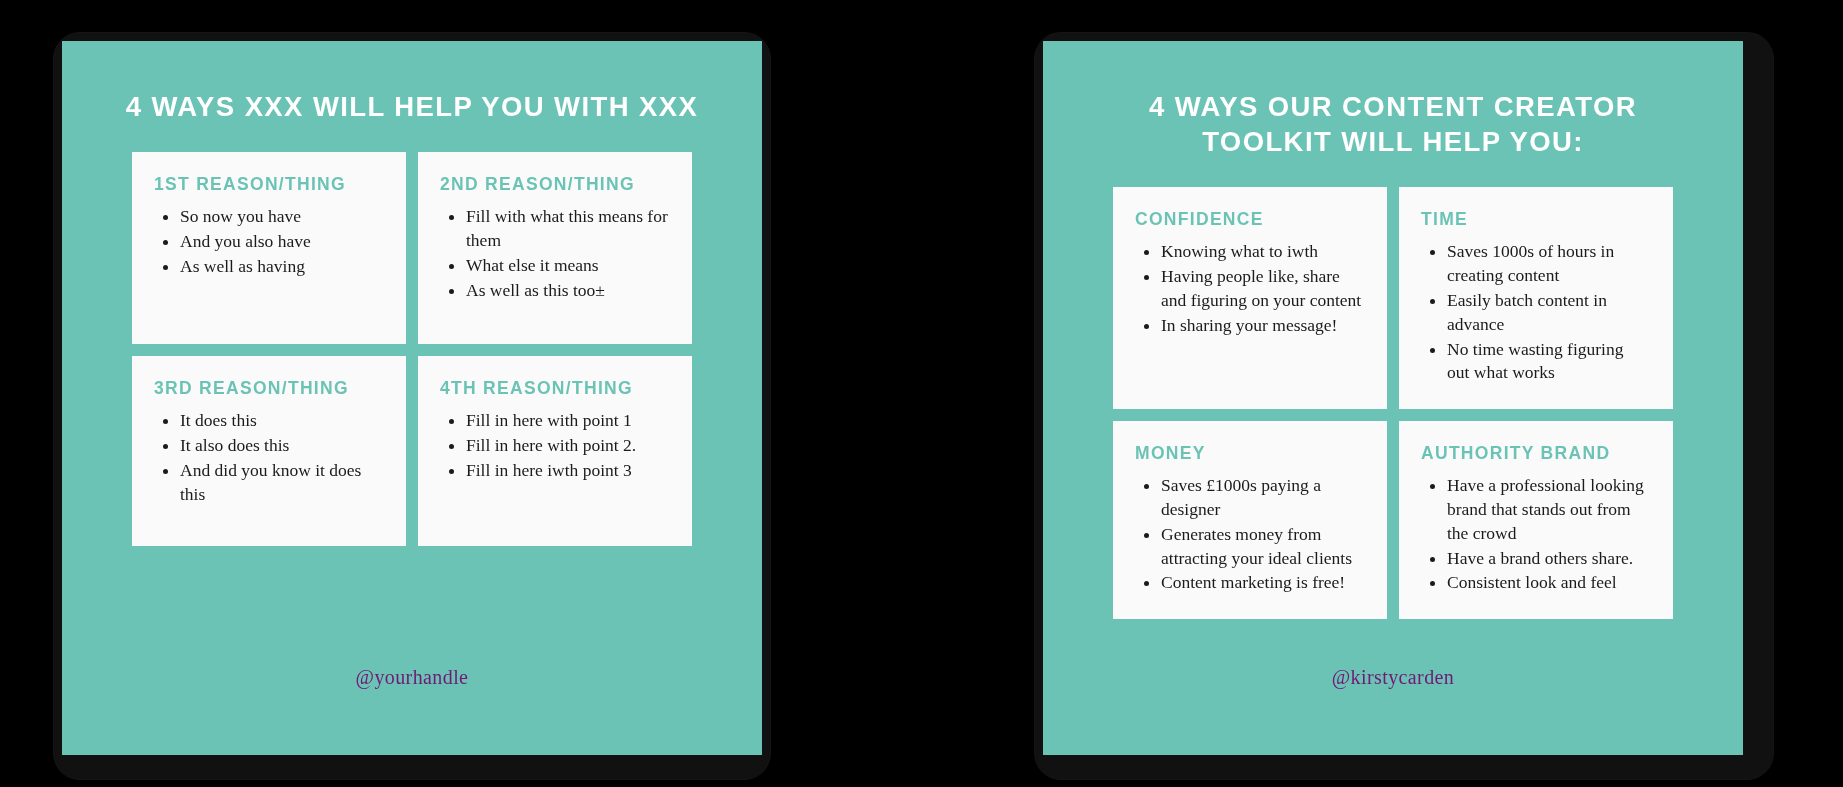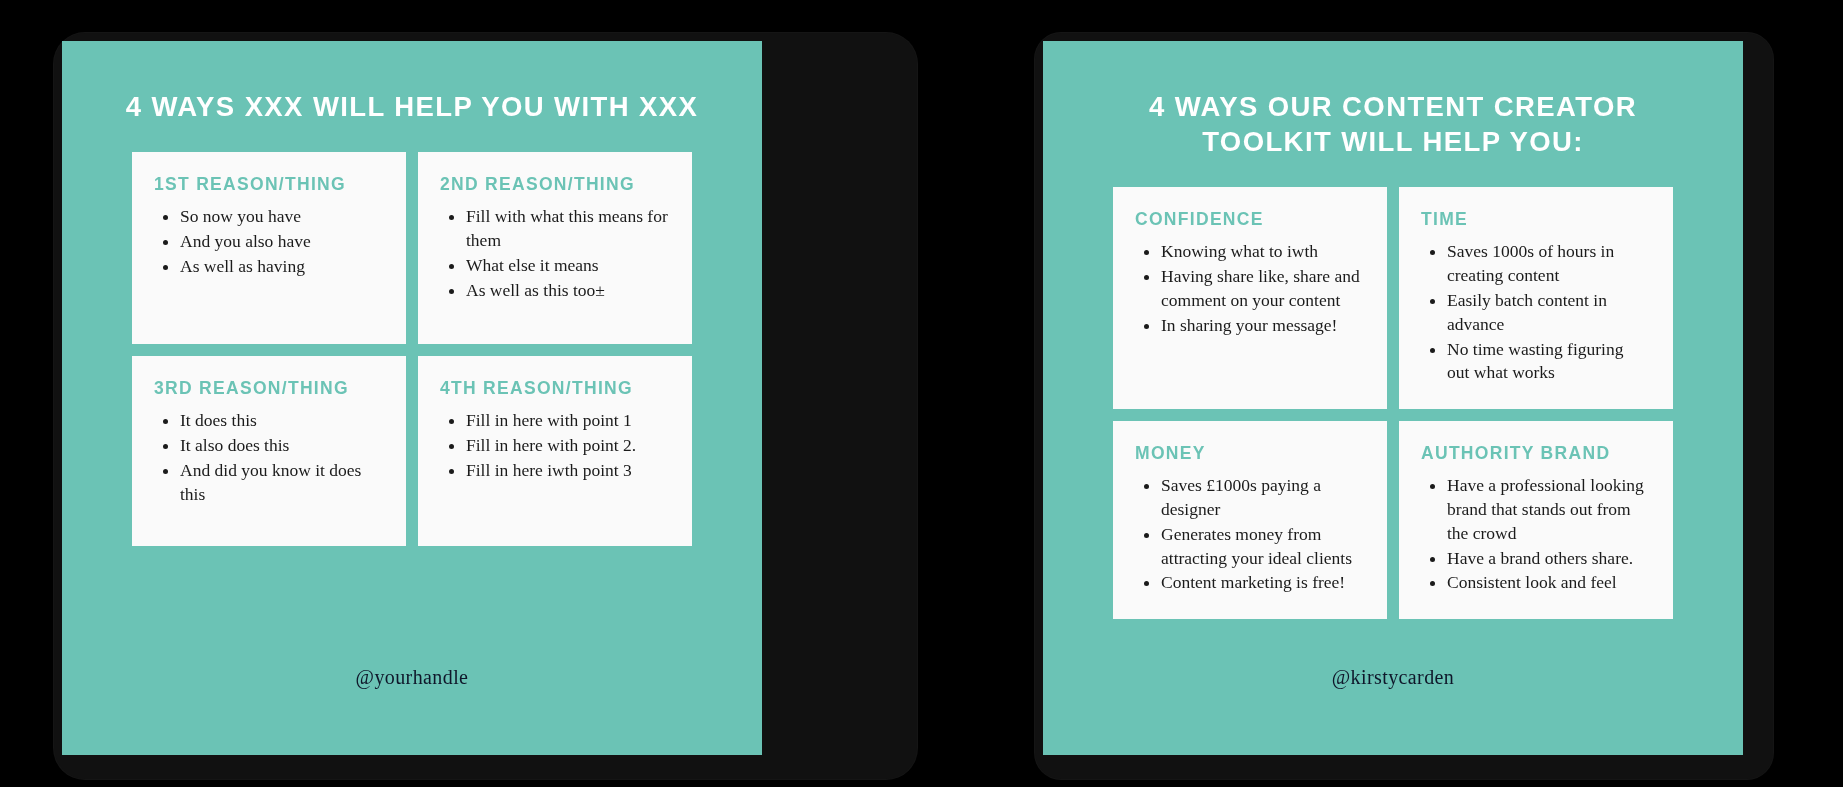--- a/index.html
+++ b/index.html
@@ -20,21 +20,21 @@
     background: #000000;
   }
 
   
   .frame {
     position: absolute;
     background: #111111;
     border-radius: 26px;
     box-shadow: 0 0 0 1px #151515;
   }
-  .frame-left  { left: 54px;  top: 33px; width: 863px; height: 746px; border-radius: 31px; }
+  .frame-left  { left: 54px;  top: 33px; width: 716px; height: 746px; }
   .frame-right { left: 1035px; top: 33px; width: 716px; height: 746px; padding-left: 22px; }
 
   .slide {
     position: absolute;
     left: 8px;
     top: 8px;
     width: 700px;
     height: 714px;
     background: #6bc3b5;
     overflow: hidden;
@@ -88,21 +88,21 @@
     line-height: 1.36;
   }
   .bullets li { margin: 0 0 1px 0; }
 
   .handle {
     position: absolute;
     left: 0;
     right: 0;
     bottom: 66px;
     text-align: center;
-    color: #0f172a;
+    color: #701a75;
     font-family: "Liberation Serif", serif;
     font-size: 20px;
     letter-spacing: 0.4px;
   }
 </style>
 </head>
 <body>
 
 <div class="stage">
 
@@ -159,21 +159,21 @@
     <div class="slide">
 
       <h1 class="slide-title">4 WAYS OUR CONTENT CREATOR TOOLKIT WILL HELP YOU:</h1>
 
       <div class="grid">
 
         <div class="cell cell-r1">
           <h2 class="cell-heading">CONFIDENCE</h2>
           <ul class="bullets">
             <li>Knowing what to iwth</li>
-            <li>Having share like, share and comment on your content</li>
+            <li>Having people like, share and figuring on your content</li>
             <li>In sharing your message!</li>
           </ul>
         </div>
 
         <div class="cell cell-r1">
           <h2 class="cell-heading">TIME</h2>
           <ul class="bullets">
             <li>Saves 1000s of hours in creating content</li>
             <li>Easily batch content in advance</li>
             <li>No time wasting figuring out what works</li>

